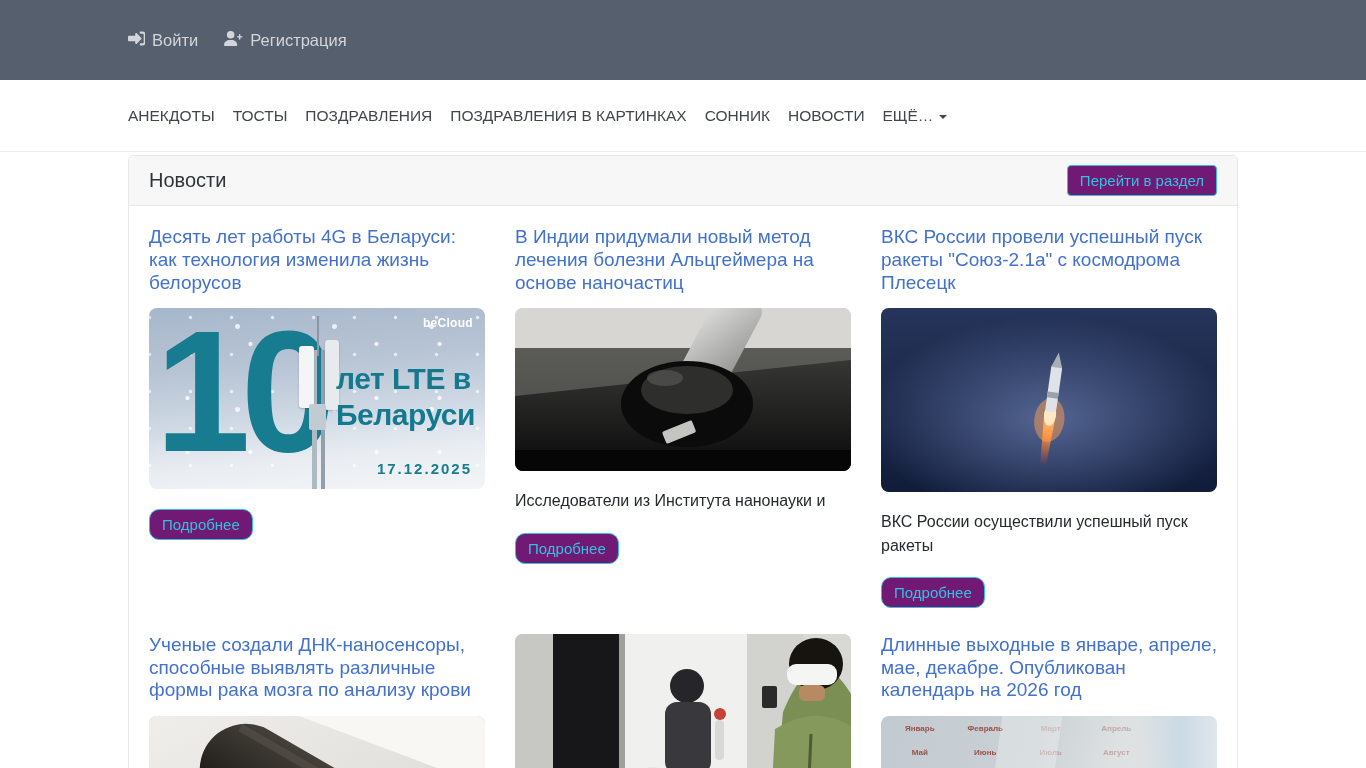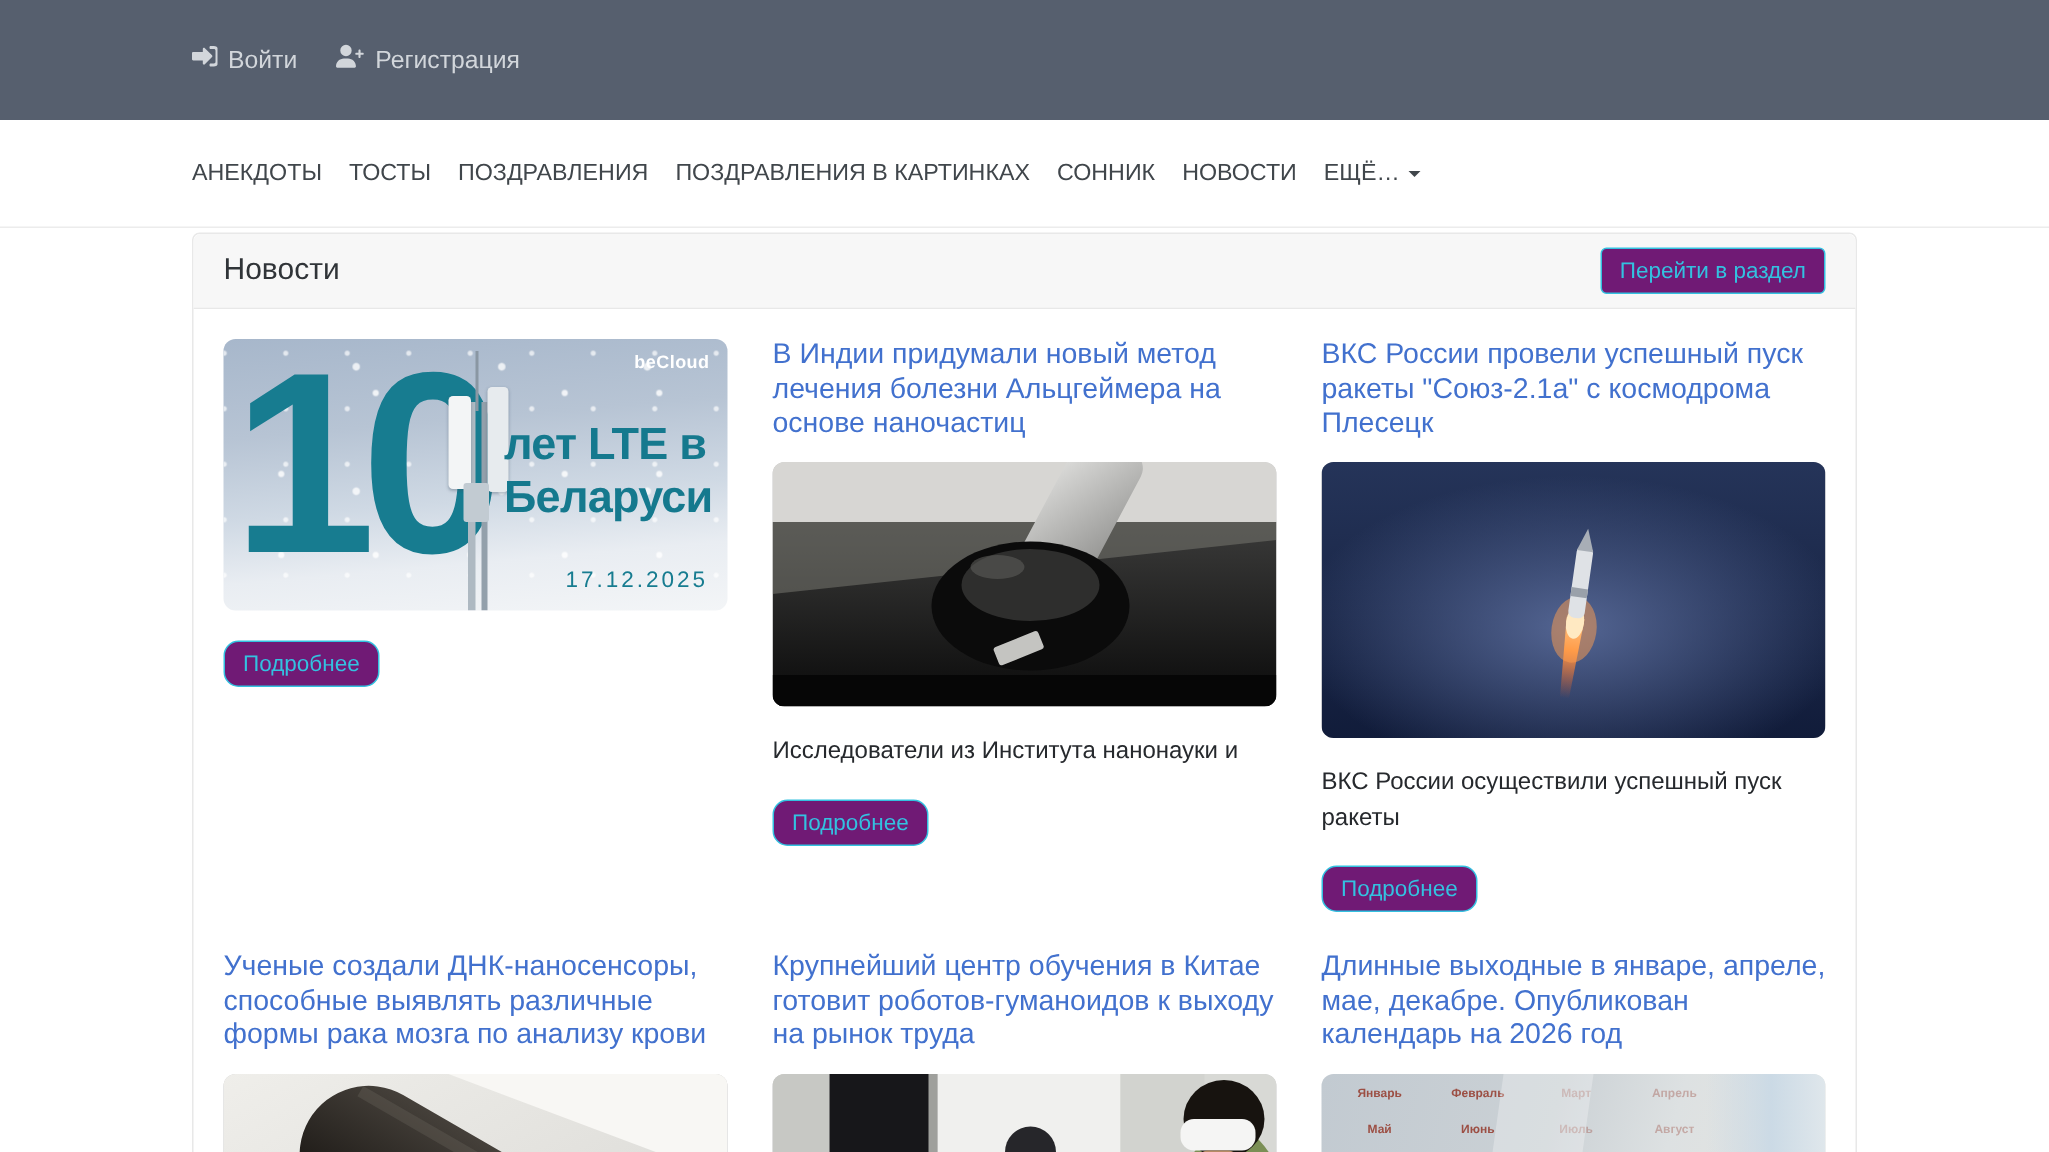--- a/index.html
+++ b/index.html
@@ -61,21 +61,21 @@
   .bc-tower { position:absolute; left:150px; top:8px; width:40px; height:173px; }
   .bc-tower .t-mast { position:absolute; left:18px; top:0; width:2px; height:40px; background:#8a97a3; }
   .bc-tower .t-pole { position:absolute; left:13px; top:34px; width:5px; height:139px; background:#aeb9c2; }
   .bc-tower .t-pole2{ position:absolute; left:22px; top:34px; width:4px; height:139px; background:#93a0ab; }
   .bc-tower .t-p1 { position:absolute; left:0px; top:30px; width:15px; height:62px; background:#f3f5f6; border-radius:3px; box-shadow:0 1px 2px rgba(60,80,100,.35); }
   .bc-tower .t-p2 { position:absolute; left:26px; top:24px; width:14px; height:70px; background:#e7ebee; border-radius:3px; box-shadow:0 1px 2px rgba(60,80,100,.35); }
   .bc-tower .t-box { position:absolute; left:10px; top:88px; width:17px; height:26px; background:#c2cbd2; border-radius:2px; }
   .bc-caption { position:absolute; right:10px; top:53px; text-align:left; color:#15798e; font-weight:700;
     font-size:30px; line-height:1.18; letter-spacing:-.5px; }
   .bc-caption span { display:block; }
-  .bc-date { position:absolute; right:13px; bottom:12px; color:#177c90; font-weight:400; font-size:15px; letter-spacing:2px; }
+  .bc-date { position:absolute; right:13px; bottom:12px; color:#177c90; font-weight:700; font-size:15px; letter-spacing:2px; }
 
   
   .img-calendar { background:linear-gradient(105deg,#c2cad1 0%,#cbd1d5 42%,#dde1e2 63%,#e9e7e0 100%); }
   .cal-grid { position:absolute; left:12px; top:8px; width:250px; display:grid;
     grid-template-columns:repeat(4,1fr); column-gap:12px; row-gap:12px; }
   .m-label { display:block; font-size:8px; font-weight:700; color:#9c4f44; text-align:center; margin-bottom:3px; }
   .m-grid { height:27px; border-top:3px solid rgba(178,86,70,.45);
     background:repeating-linear-gradient(180deg, rgba(96,70,66,.38) 0 1px, transparent 1px 5px); }
   .m-faded { opacity:.38; }
   .cal-glare { position:absolute; left:108px; top:0; width:60px; height:100%;
@@ -125,20 +125,21 @@
 
 <section class="card" data-interactable="false">
   <div class="card-header" data-interactable="false">
     <h2 class="section-title" data-interactable="false">Новости</h2>
     <button class="btn-outline" data-interactable="true">Перейти в раздел</button>
   </div>
 
   <div class="card-body" data-interactable="false">
 
     <article data-interactable="false">
+      <a class="news-title" href="#" data-interactable="true">Десять лет работы 4G в Беларуси: как технология изменила жизнь белорусов</a>
       <a class="news-img h181 img-becloud" href="#" data-interactable="true">
         <span class="snow" data-interactable="false"></span>
         <span class="bc-10" data-interactable="false">10</span>
         <span class="bc-tower" data-interactable="false">
           <i class="t-mast"></i>
             <i class="t-pole"></i>
             <i class="t-pole2"></i>
             <i class="t-p1"></i>
             <i class="t-p2"></i>
             <i class="t-box"></i>
@@ -242,21 +243,20 @@
             <rect x="60" y="58" width="250" height="8" fill="#6b655d" opacity="0.35"></rect>
             <rect x="60" y="122" width="250" height="8" fill="#000" opacity="0.4"></rect>
             <rect x="196" y="92" width="36" height="17" rx="3" fill="#e9e7e3" opacity="0.95"></rect>
           </g>
           <ellipse cx="40" cy="185" rx="70" ry="40" fill="#e6e4e0"></ellipse>
         </svg>
       </a>
     </article>
 
     <article data-interactable="false">
-      <a class="news-title" href="#" data-interactable="true">Крупнейший центр обучения в Китае готовит роботов-гуманоидов к выходу на рынок труда</a>
       <a class="news-img h190" href="#" data-interactable="true">
         <svg viewBox="0 0 336 190" preserveAspectRatio="none" data-interactable="false">
           <rect width="336" height="190" fill="#d8d9d5"></rect>
           <rect x="0" y="0" width="38" height="190" fill="#c7c8c4"></rect>
           <rect x="38" y="0" width="72" height="190" fill="#17171a"></rect>
           <rect x="104" y="0" width="6" height="190" fill="#9fa09c"></rect>
           <rect x="110" y="0" width="122" height="190" fill="#f0f0ee"></rect>
           <circle cx="172" cy="52" r="17" fill="#26262a"></circle>
           <rect x="150" y="68" width="46" height="72" rx="12" fill="#39393d"></rect>
           <circle cx="205" cy="80" r="6" fill="#c6433a"></circle>

